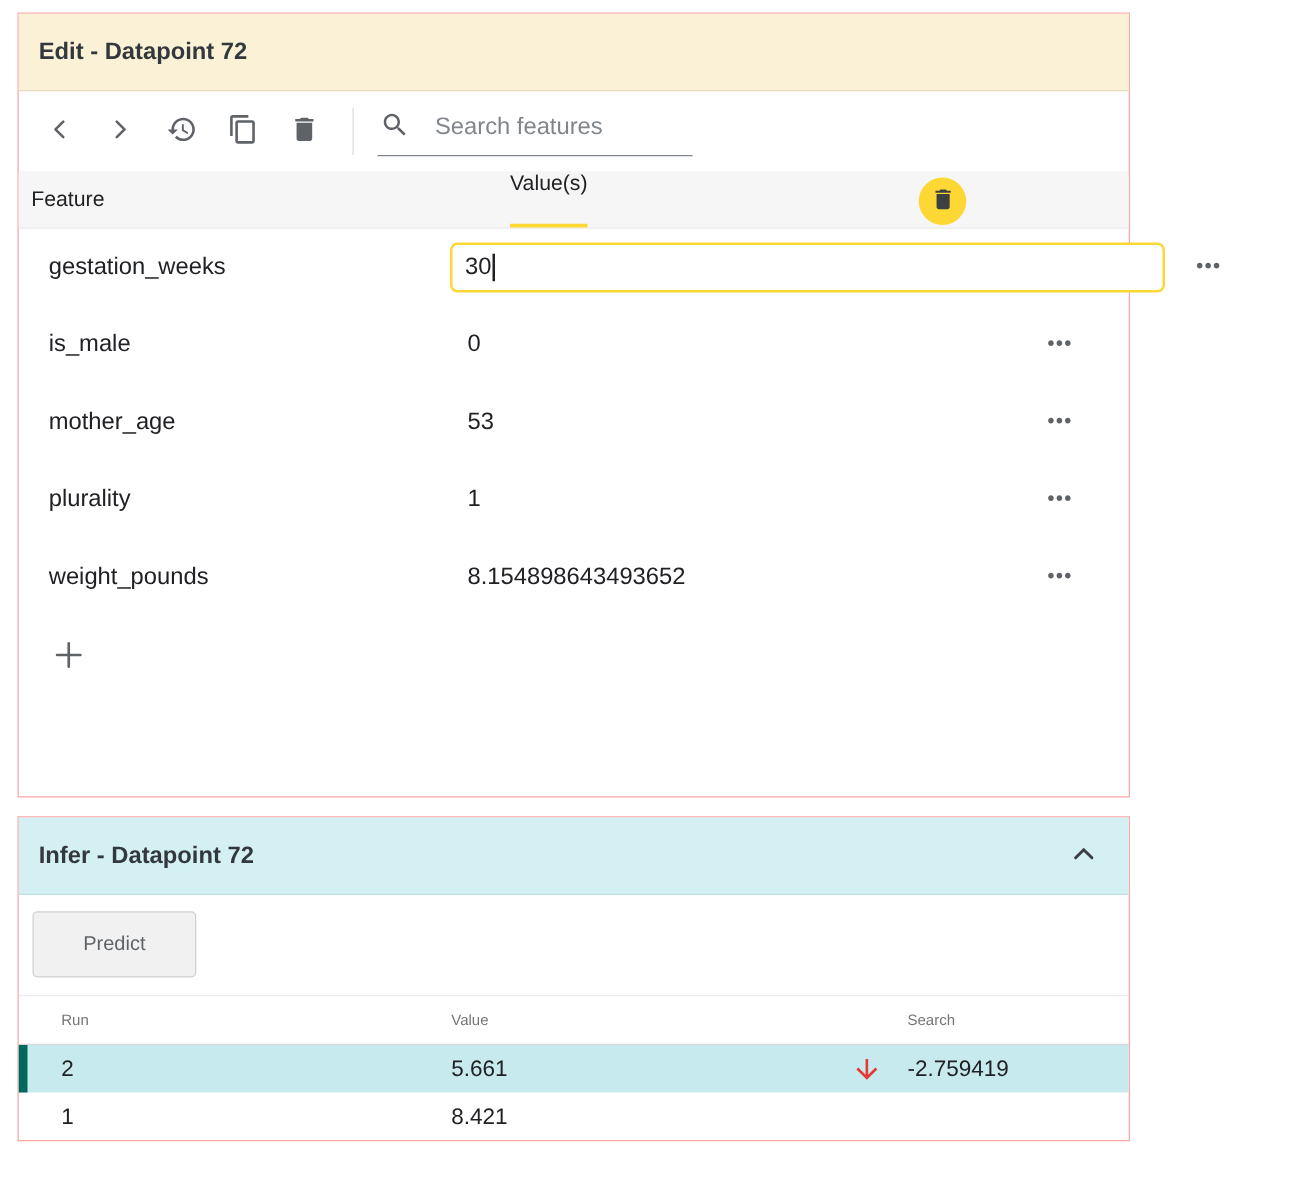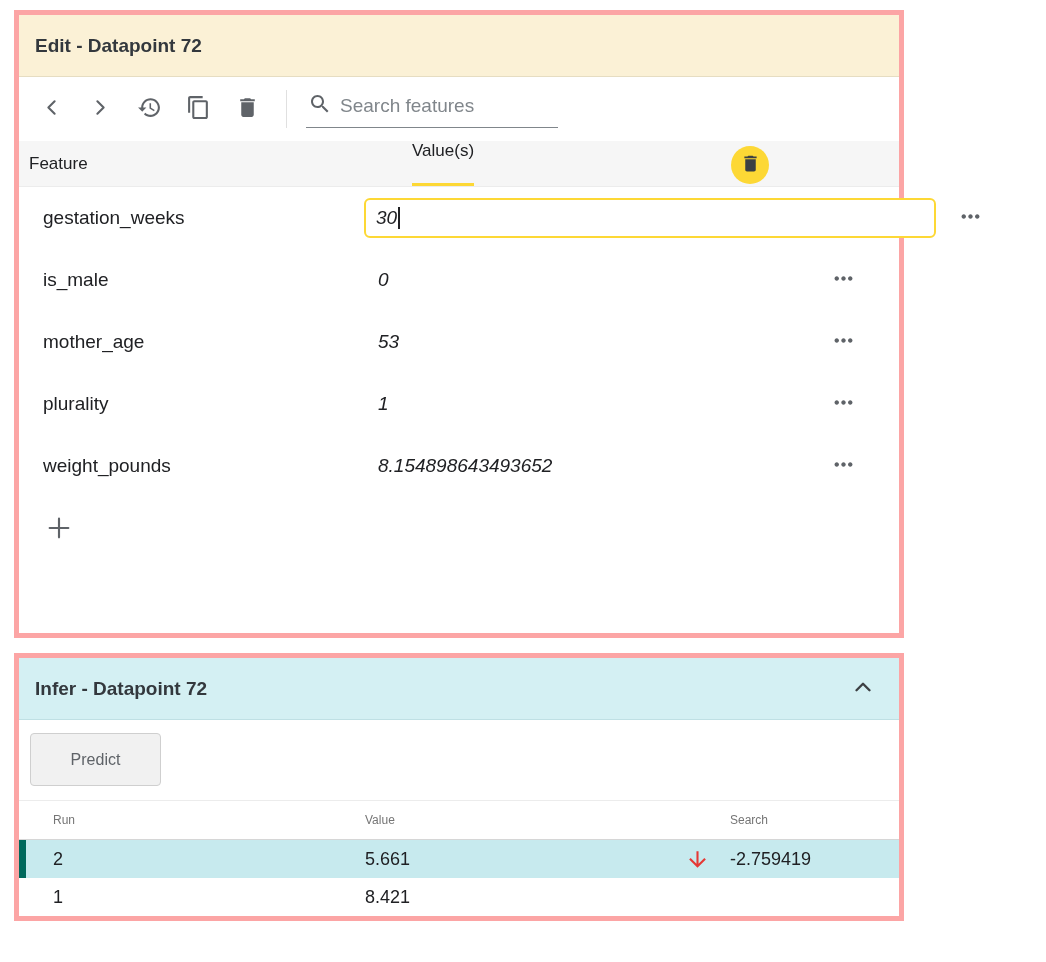--- a/index.html
+++ b/index.html
@@ -5,41 +5,41 @@
   * { box-sizing: border-box; margin: 0; padding: 0; }
   html, body { background: #ffffff; }
   body {
     width: 1046px; height: 962px;
     font-family: "Liberation Sans", sans-serif;
     color: #202124;
     overflow: hidden;
   }
   .page { padding: 10px 14px; }
 
-  .panel { border: 5px solid #fca5a5; background: #fff; width: 890px; }
+  .panel { border: 1px solid #fca5a5; background: #fff; width: 890px; }
 
   
   .edit-panel { height: 628px; display: flex; flex-direction: column; }
   .panel-header {
     height: 62px; display: flex; align-items: center;
     padding: 0 16px; font-size: 19px; font-weight: bold; color: #33383d;
   }
   .edit-header { background: var(--edit-header-bg, #fbf1d6); border-bottom: 1px solid #e6ddc2; }
 
   .toolbar { height: 64px; display: flex; align-items: center; padding: 0 12px; gap: 9px; }
   .icon-btn {
     width: 40px; height: 40px; border: none; background: transparent;
     display: flex; align-items: center; justify-content: center;
     color: #5f6368; cursor: pointer; border-radius: 50%;
   }
   .icon-btn svg { width: 25px; height: 25px; }
   .toolbar-sep { width: 1px; height: 38px; background: #e0e0e0; margin: 0 10px; }
 
   .search-box {
-    display: flex; align-items: center; gap: 8px;
+    display: flex; align-items: center; gap: 20px;
     border-bottom: 1px solid #80868b; width: 252px; padding: 2px 2px 7px 2px;
     color: #5f6368;
   }
   .search-box svg { width: 24px; height: 24px; flex: none; }
   .search-box input {
     border: none; outline: none; font-size: 19px; width: 100%;
     font-family: "Liberation Sans", sans-serif; color: #202124; background: transparent;
   }
   .search-box input::placeholder { color: #80868b; }
 
@@ -60,21 +60,21 @@
     position: absolute; right: 130px; top: 5px; z-index: 2;
     width: 38px; height: 38px; border-radius: 50%;
     background: var(--accent-yellow, #fdd835); border: none; cursor: pointer;
     display: flex; align-items: center; justify-content: center; color: #3c4043;
   }
   .yellow-trash svg { width: 21px; height: 21px; }
 
   .feature-rows { display: flex; flex-direction: column; }
   .frow { height: 62px; display: flex; align-items: center; font-size: 19px; }
   .frow .ecol-feature { padding-left: 24px; }
-  .frow .ecol-value { display: flex; align-items: flex-start; font-style: italic; }
+  .frow .ecol-value { display: flex; align-items: flex-start; }
   .plain-value { padding-left: 14px; }
   .value-input {
     display: flex; align-items: center;
     width: 572px; height: 40px;
     border: 2px solid var(--accent-yellow, #fdd835); border-radius: 6px;
     padding: 0 10px; background: #fff; font-size: 19px; cursor: text;
   }
   .caret { display: inline-block; width: 2px; height: 22px; background: #202124; margin-left: 1px; }
   .row-menu {
     width: 90px; flex: none; display: flex; justify-content: flex-end; padding-right: 42px;

